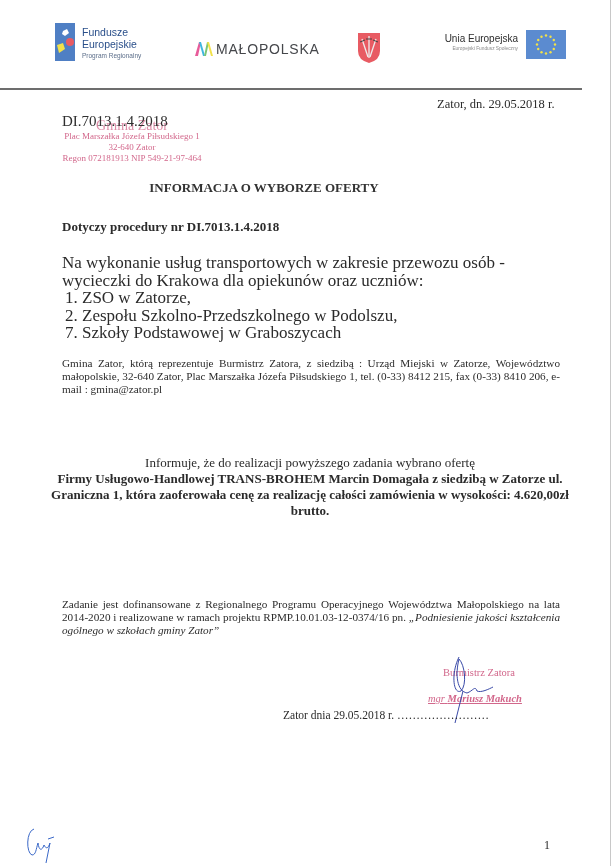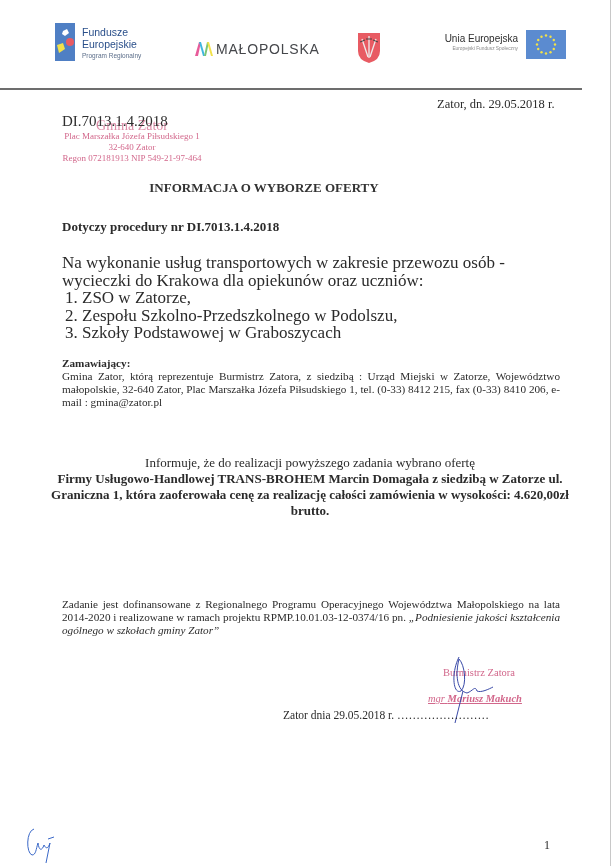--- a/index.html
+++ b/index.html
@@ -122,25 +122,24 @@
 </div>
 <div class="abs ref">DI.7013.1.4.2018</div>
 
 <div class="abs title">INFORMACJA O WYBORZE OFERTY</div>
 <div class="abs proc">Dotyczy procedury nr DI.7013.1.4.2018</div>
 
 <div class="abs scope">
   <div>Na wykonanie usług transportowych w zakresie przewozu osób  -  wycieczki do Krakowa dla opiekunów oraz uczniów:</div>
   <div class="li">1. ZSO w Zatorze,</div>
   <div class="li">2. Zespołu Szkolno-Przedszkolnego w Podolszu,</div>
-  <div class="li">3. Szkoły Podstawowej w Graboszycach</div>
+  <div class="li">7. Szkoły Podstawowej w Graboszycach</div>
 </div>
 
 <div class="abs zam">
-  <span class="lbl">Zamawiający:</span>
   <span>Gmina Zator, którą reprezentuje Burmistrz Zatora, z siedzibą : Urząd Miejski w Zatorze, Województwo małopolskie, 32-640 Zator, Plac Marszałka Józefa Piłsudskiego 1, tel.  (0-33) 8412 215, fax (0-33) 8410 206, e-mail : gmina@zator.pl</span>
 </div>
 
 <div class="abs info">
   <div>Informuje, że  do realizacji powyższego  zadania wybrano ofertę</div>
   <div class="bold">Firmy Usługowo-Handlowej  TRANS-BROHEM Marcin Domagała z siedzibą w Zatorze  ul. Graniczna 1, która zaoferowała cenę za realizację całości zamówienia w wysokości: 4.620,00zł brutto.</div>
 </div>
 
 <div class="abs fund">
   <span>Zadanie jest dofinansowane z Regionalnego Programu Operacyjnego Województwa Małopolskiego na lata 2014-2020 i realizowane w ramach projektu RPMP.10.01.03-12-0374/16 pn. </span><i>„Podniesienie jakości kształcenia ogólnego w szkołach gminy Zator”</i>

